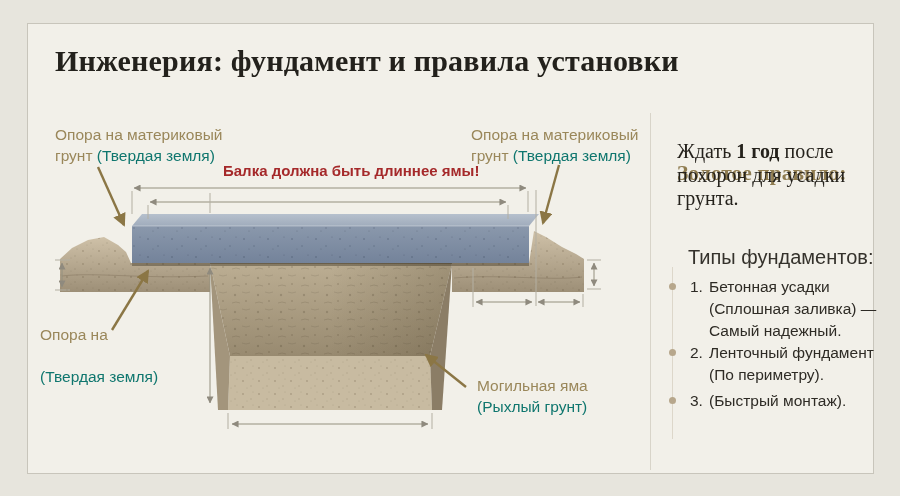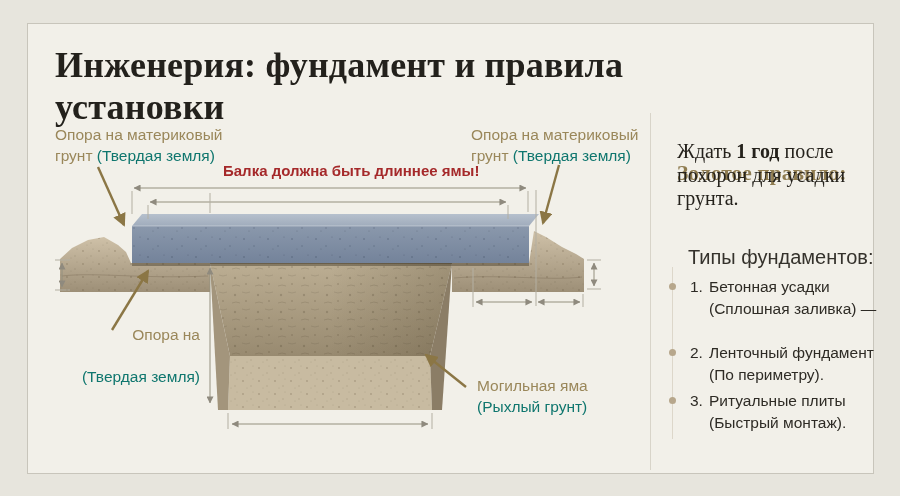--- a/index.html
+++ b/index.html
@@ -2,30 +2,30 @@
 <html><head>
 <meta charset="utf-8">
 <style>
   html,body{margin:0;padding:0;}
   body{background:#e7e5dd;font-family:"Liberation Sans","DejaVu Sans",sans-serif;}
   .stage{position:relative;width:900px;height:496px;overflow:hidden;background:#e7e5dd;}
   .card{position:absolute;left:27px;top:23px;width:845px;height:449px;
         background:#f2f0e9;border:1px solid #c8c5bb;}
   .page-title{position:absolute;left:55px;top:44px;width:700px;
         font-family:"Liberation Serif","DejaVu Serif",serif;font-weight:700;
-        font-size:36px;letter-spacing:.2px;color:#23211c;}
+        font-size:30px;letter-spacing:.2px;color:#23211c;}
   .diagram-svg{position:absolute;left:0;top:0;z-index:1;pointer-events:none;}
   .lbl{position:absolute;z-index:2;font-size:15.5px;line-height:21px;}
   .olive{color:#9a875a;}
   .dark{color:#0f766e;}
   .lbl-tl{left:55px;top:124px;width:220px;}
   .lbl-tr{left:471px;top:124px;width:220px;}
   .warn{position:absolute;left:223px;top:162px;z-index:2;
         font-size:15px;font-weight:700;color:#a5292a;}
-  .lbl-bl{left:40px;top:324px;width:160px;text-align:right;}
+  .lbl-bl{left:40px;top:324px;width:160px;text-align:left;}
   .lbl-pit{left:477px;top:375px;width:170px;}
   
   .divider{position:absolute;left:650px;top:113px;width:1px;height:357px;background:#d8d4c9;z-index:2;}
   .rule-head{position:absolute;left:677px;top:113px;z-index:2;
         font-family:"Liberation Serif","DejaVu Serif",serif;font-weight:700;
         font-size:21.5px;color:#8f7c50;margin-top:48px;}
   .rule-body{position:absolute;left:677px;top:140px;width:182px;z-index:2;
         font-family:"Liberation Serif","DejaVu Serif",serif;
         font-size:20px;line-height:23.5px;color:#25221c;}
   .rule-body b{font-weight:700;}
@@ -196,31 +196,31 @@
   <div class="timeline"></div>
   <div class="dot dot1"></div>
   <div class="dot dot2"></div>
   <div class="dot dot3"></div>
 
   <div class="t-item t-item1">
     <span class="num">1.</span>
     <span class="t-lines">
       <span>Бетонная усадки</span>
       <span>(Сплошная заливка) —</span>
+      <span>Самый надежный.</span>
     </span>
   </div>
 
   <div class="t-item t-item2">
     <span class="num">2.</span>
     <span class="t-lines">
       <span>Ленточный фундамент</span>
       <span>(По периметру).</span>
     </span>
   </div>
 
   <div class="t-item t-item3">
     <span class="num">3.</span>
     <span class="t-lines">
-      <span>Ритуальные плиты</span>
       <span>(Быстрый монтаж).</span>
     </span>
   </div>
 </div>
 
 </body></html>

